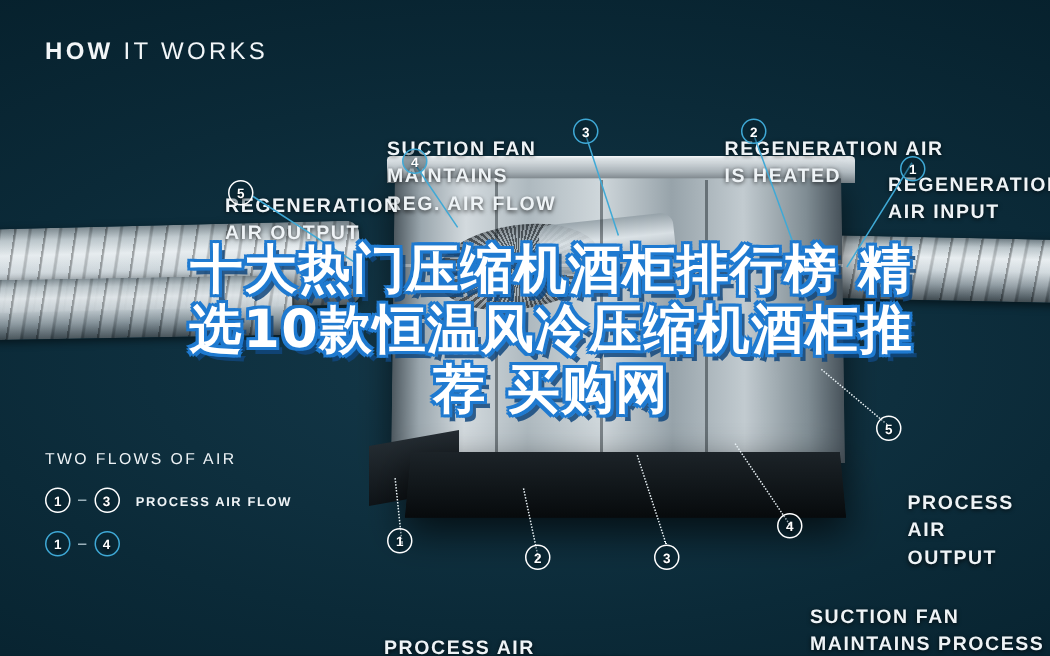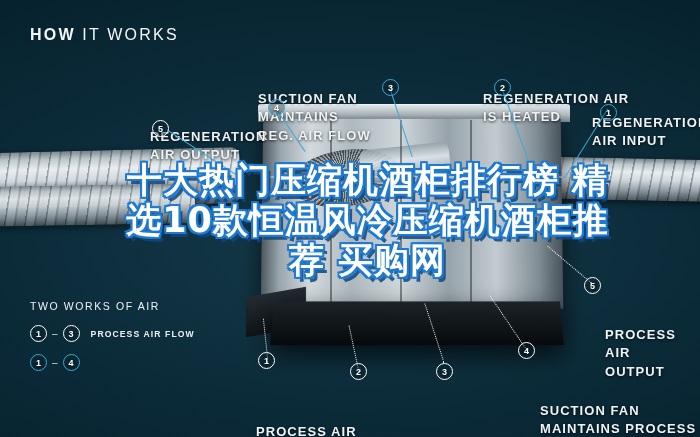--- a/index.html
+++ b/index.html
@@ -224,21 +224,21 @@
   <div class="lead dot" style="left:527px; top:350px; width:66px; transform:rotate(-124deg);"></div>
   <div class="lead dot" style="left:592px; top:283px; width:58px; transform:rotate(-140deg);"></div>
 
   <div class="num white" style="left:258px; top:352px;">1</div>
   <div class="num white" style="left:350px; top:363px;">2</div>
   <div class="num white" style="left:436px; top:363px;">3</div>
   <div class="num white" style="left:518px; top:342px;">4</div>
   <div class="num white" style="left:584px; top:277px;">5</div>
 
   <div class="legend">
-    <div class="legend-h">TWO WORKS OF AIR</div>
+    <div class="legend-h">TWO FLOWS OF AIR</div>
 
     <div class="legend-row">
       <span class="num white">1</span>
       <span class="dash">–</span>
       <span class="num white">3</span>
       <span class="legend-txt">PROCESS AIR FLOW</span>
     </div>
 
     <div class="legend-row">
       <span class="num cyan">1</span>

